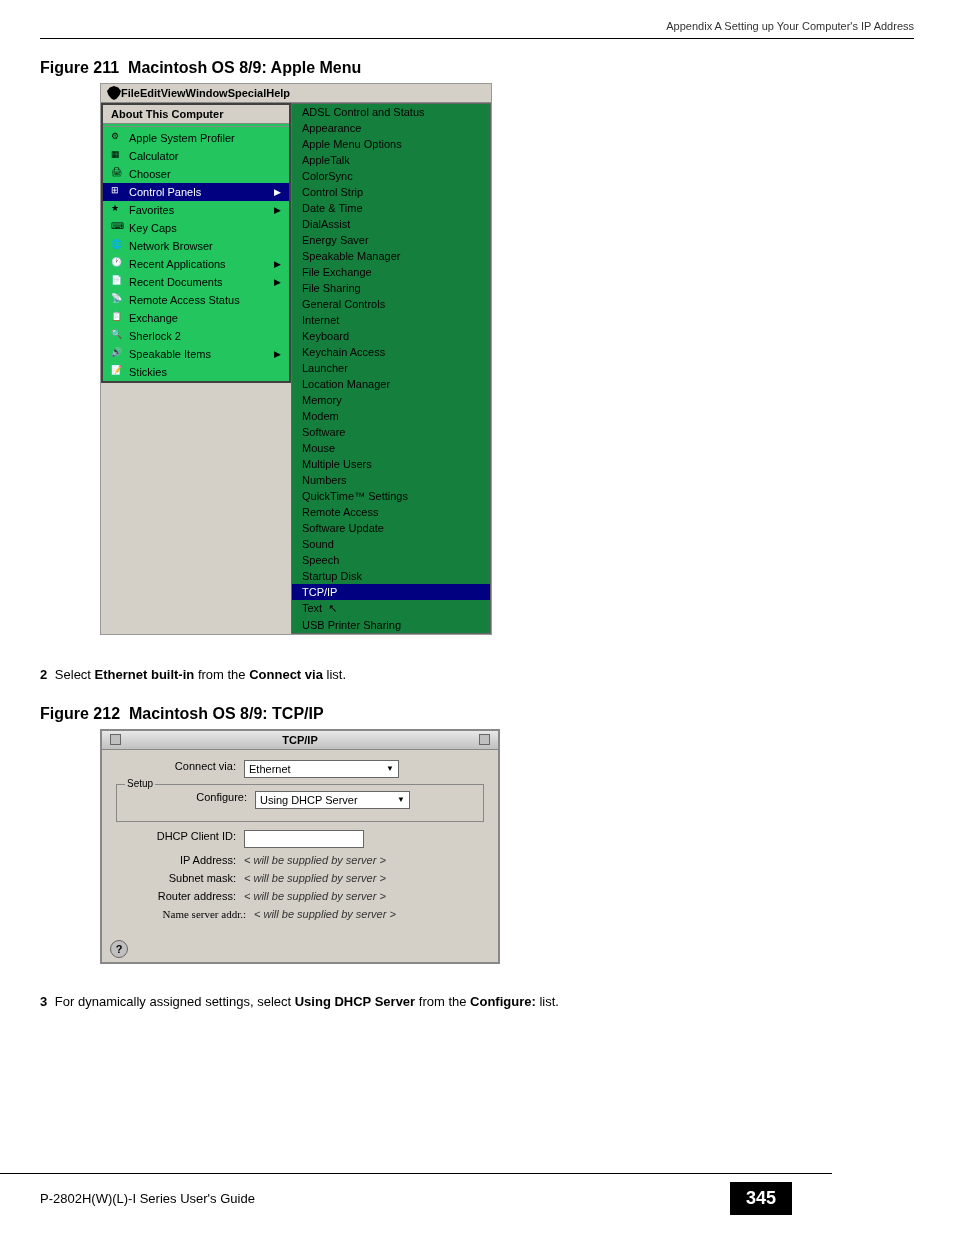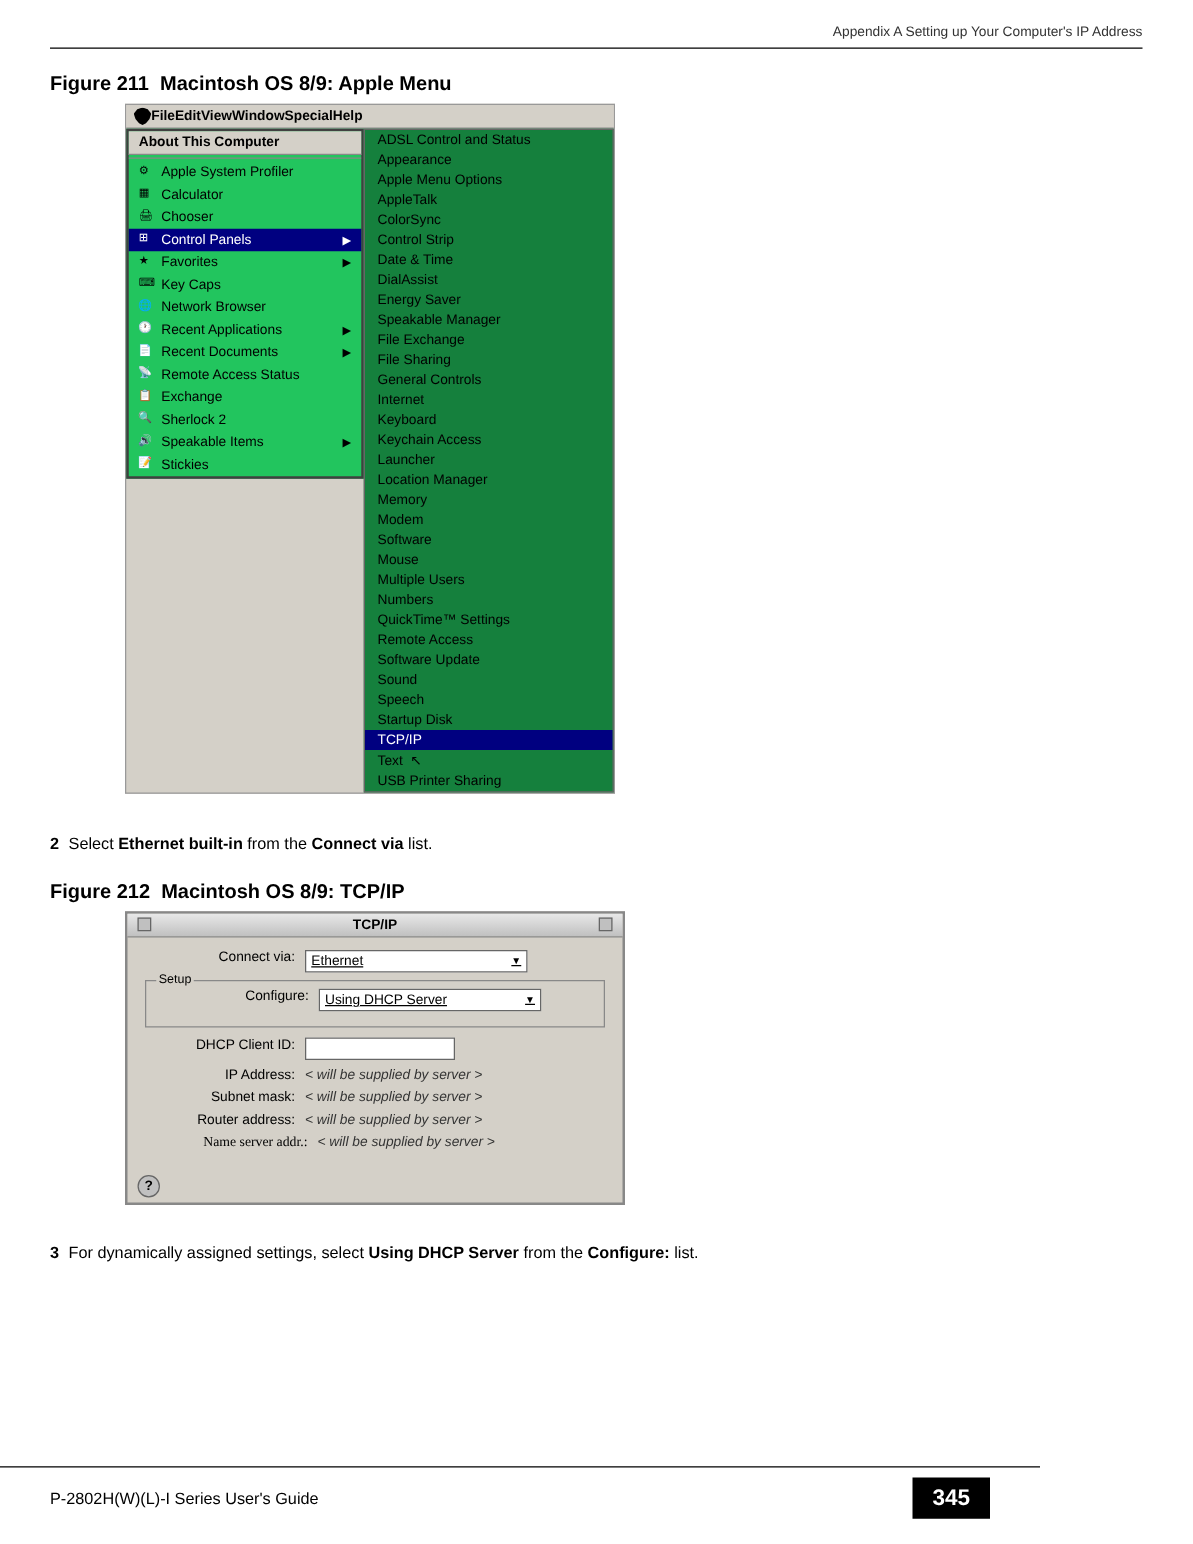--- a/index.html
+++ b/index.html
@@ -201,26 +201,25 @@
       font-size: 11px;
       padding: 0 4px;
       width: 140px;
     }
 
     .dialog-select {
       border: 1px solid #666;
       background: #fff;
       height: 18px;
       font-size: 11px;
-      width: 178px;
+      width: 155px;
       display: flex;
       align-items: center;
       justify-content: space-between;
       padding: 0 4px;
-      text-decoration: underline;
     }
 
     .dialog-select-arrow {
       font-size: 8px;
     }
 
     .dialog-value {
       font-size: 11px;
       color: #333;
       font-style: italic;

